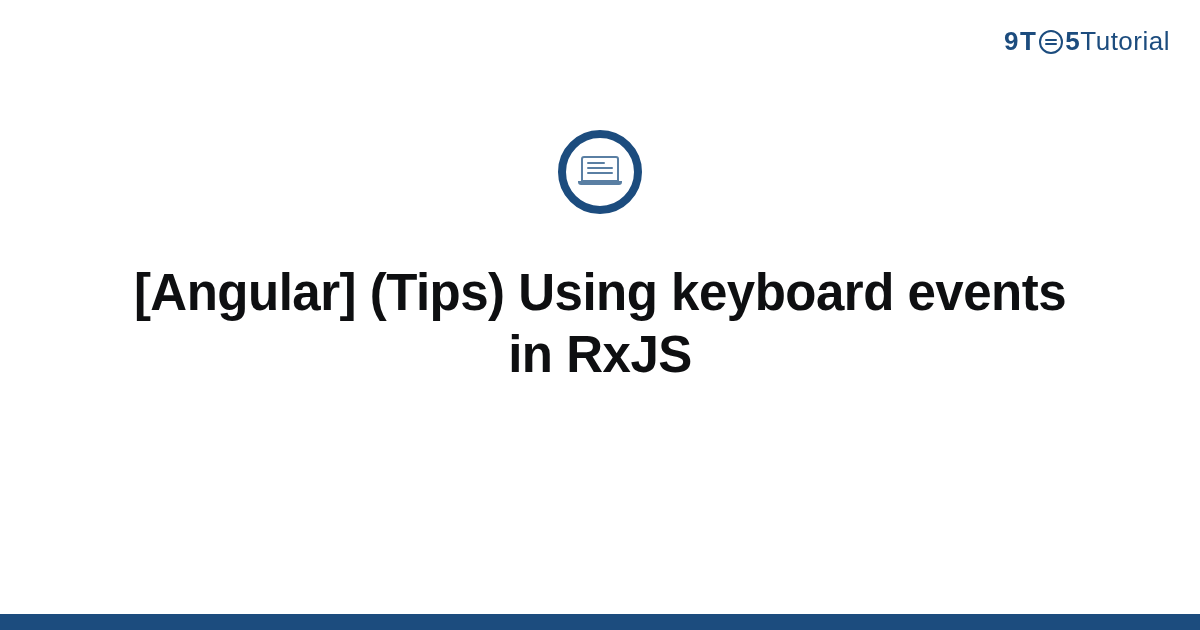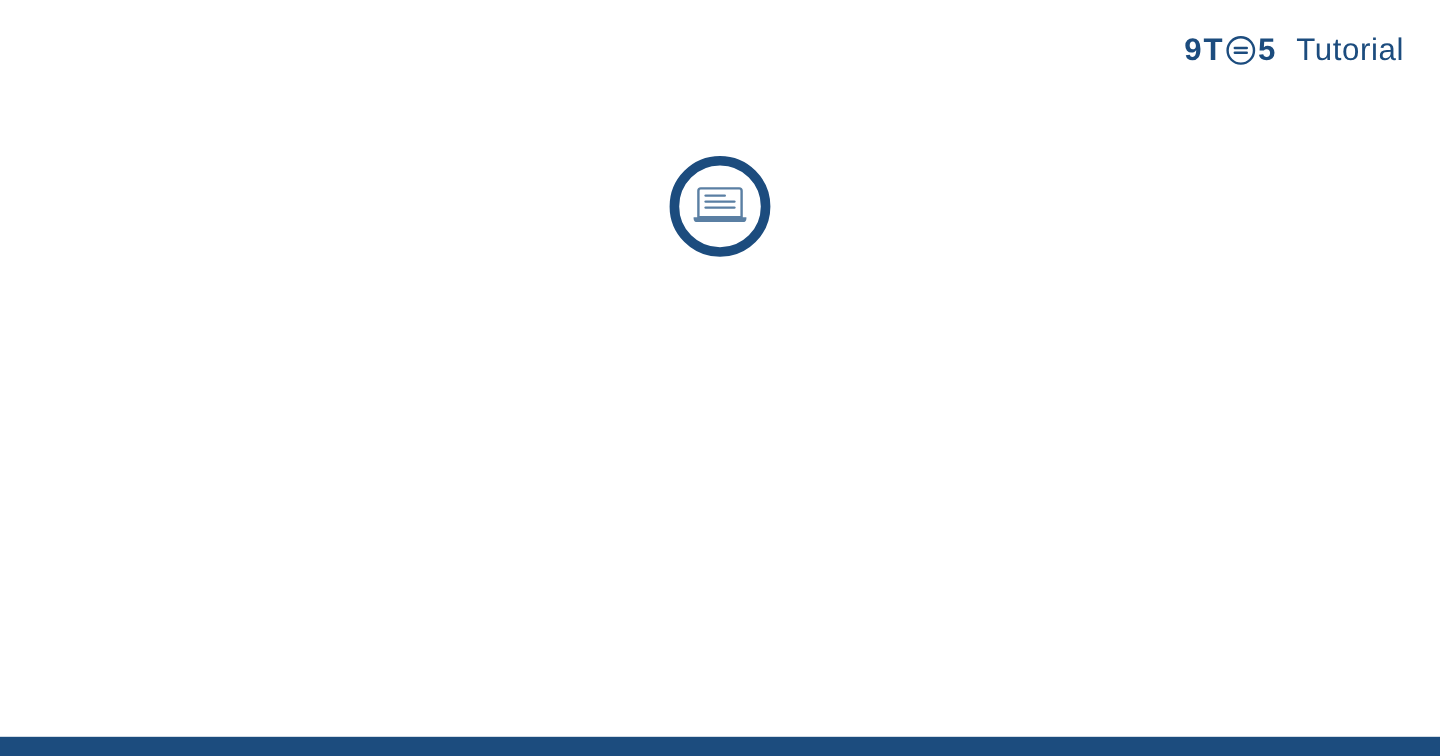--- a/index.html
+++ b/index.html
@@ -60,21 +60,21 @@
     .logo .circle-o::after {
       width: 12px;
       top: 11px;
       left: 4px;
     }
     .logo .five {
       font-weight: 600;
     }
     .logo .tutorial {
       font-weight: 400;
-      margin-left: 17px;
+      margin-left: 0;
     }
     .content {
       position: absolute;
       top: 130px;
       left: 0;
       right: 0;
       display: flex;
       flex-direction: column;
       align-items: center;
     }
@@ -153,15 +153,16 @@
   <div class="icon-circle">
     <div class="laptop">
       <div class="laptop-screen">
         <div class="line line1"></div>
         <div class="line line2"></div>
         <div class="line line3"></div>
       </div>
       <div class="laptop-base"></div>
     </div>
   </div>
+  <h1 class="title">[Angular] (Tips) Using keyboard events in RxJS</h1>
 </div>
 
 <div class="footer-bar"></div>
 
 </body></html>

